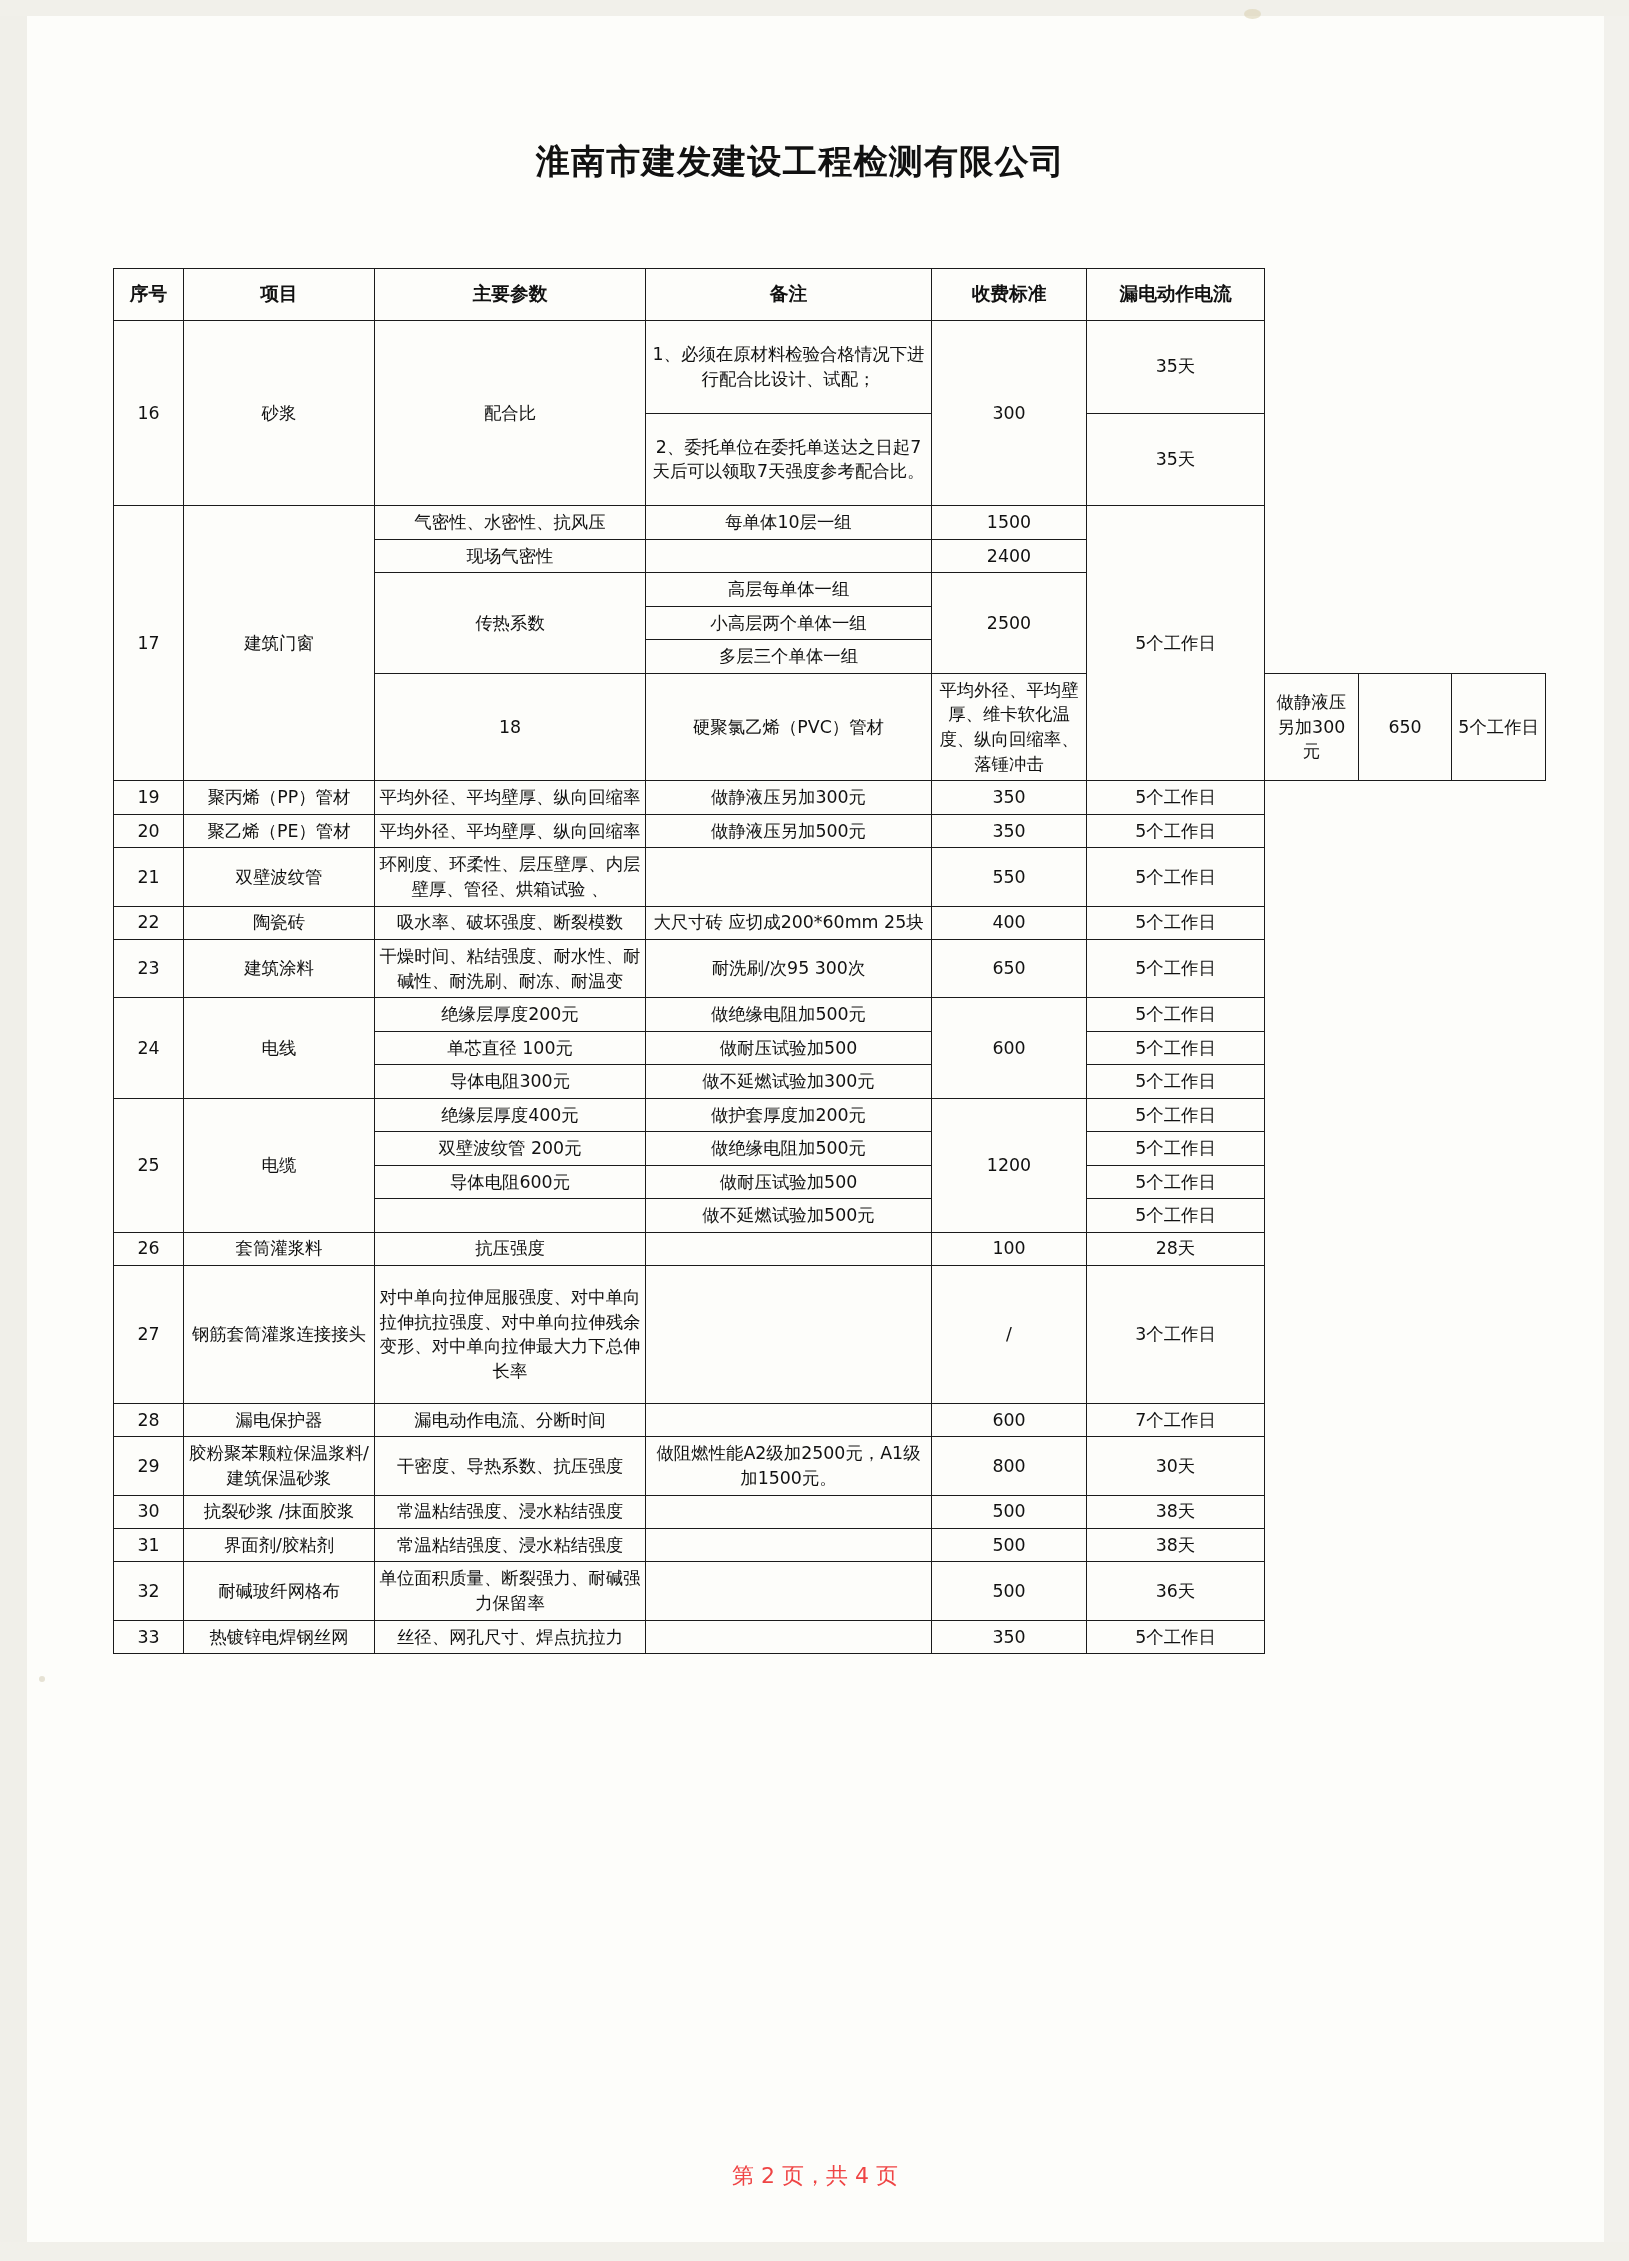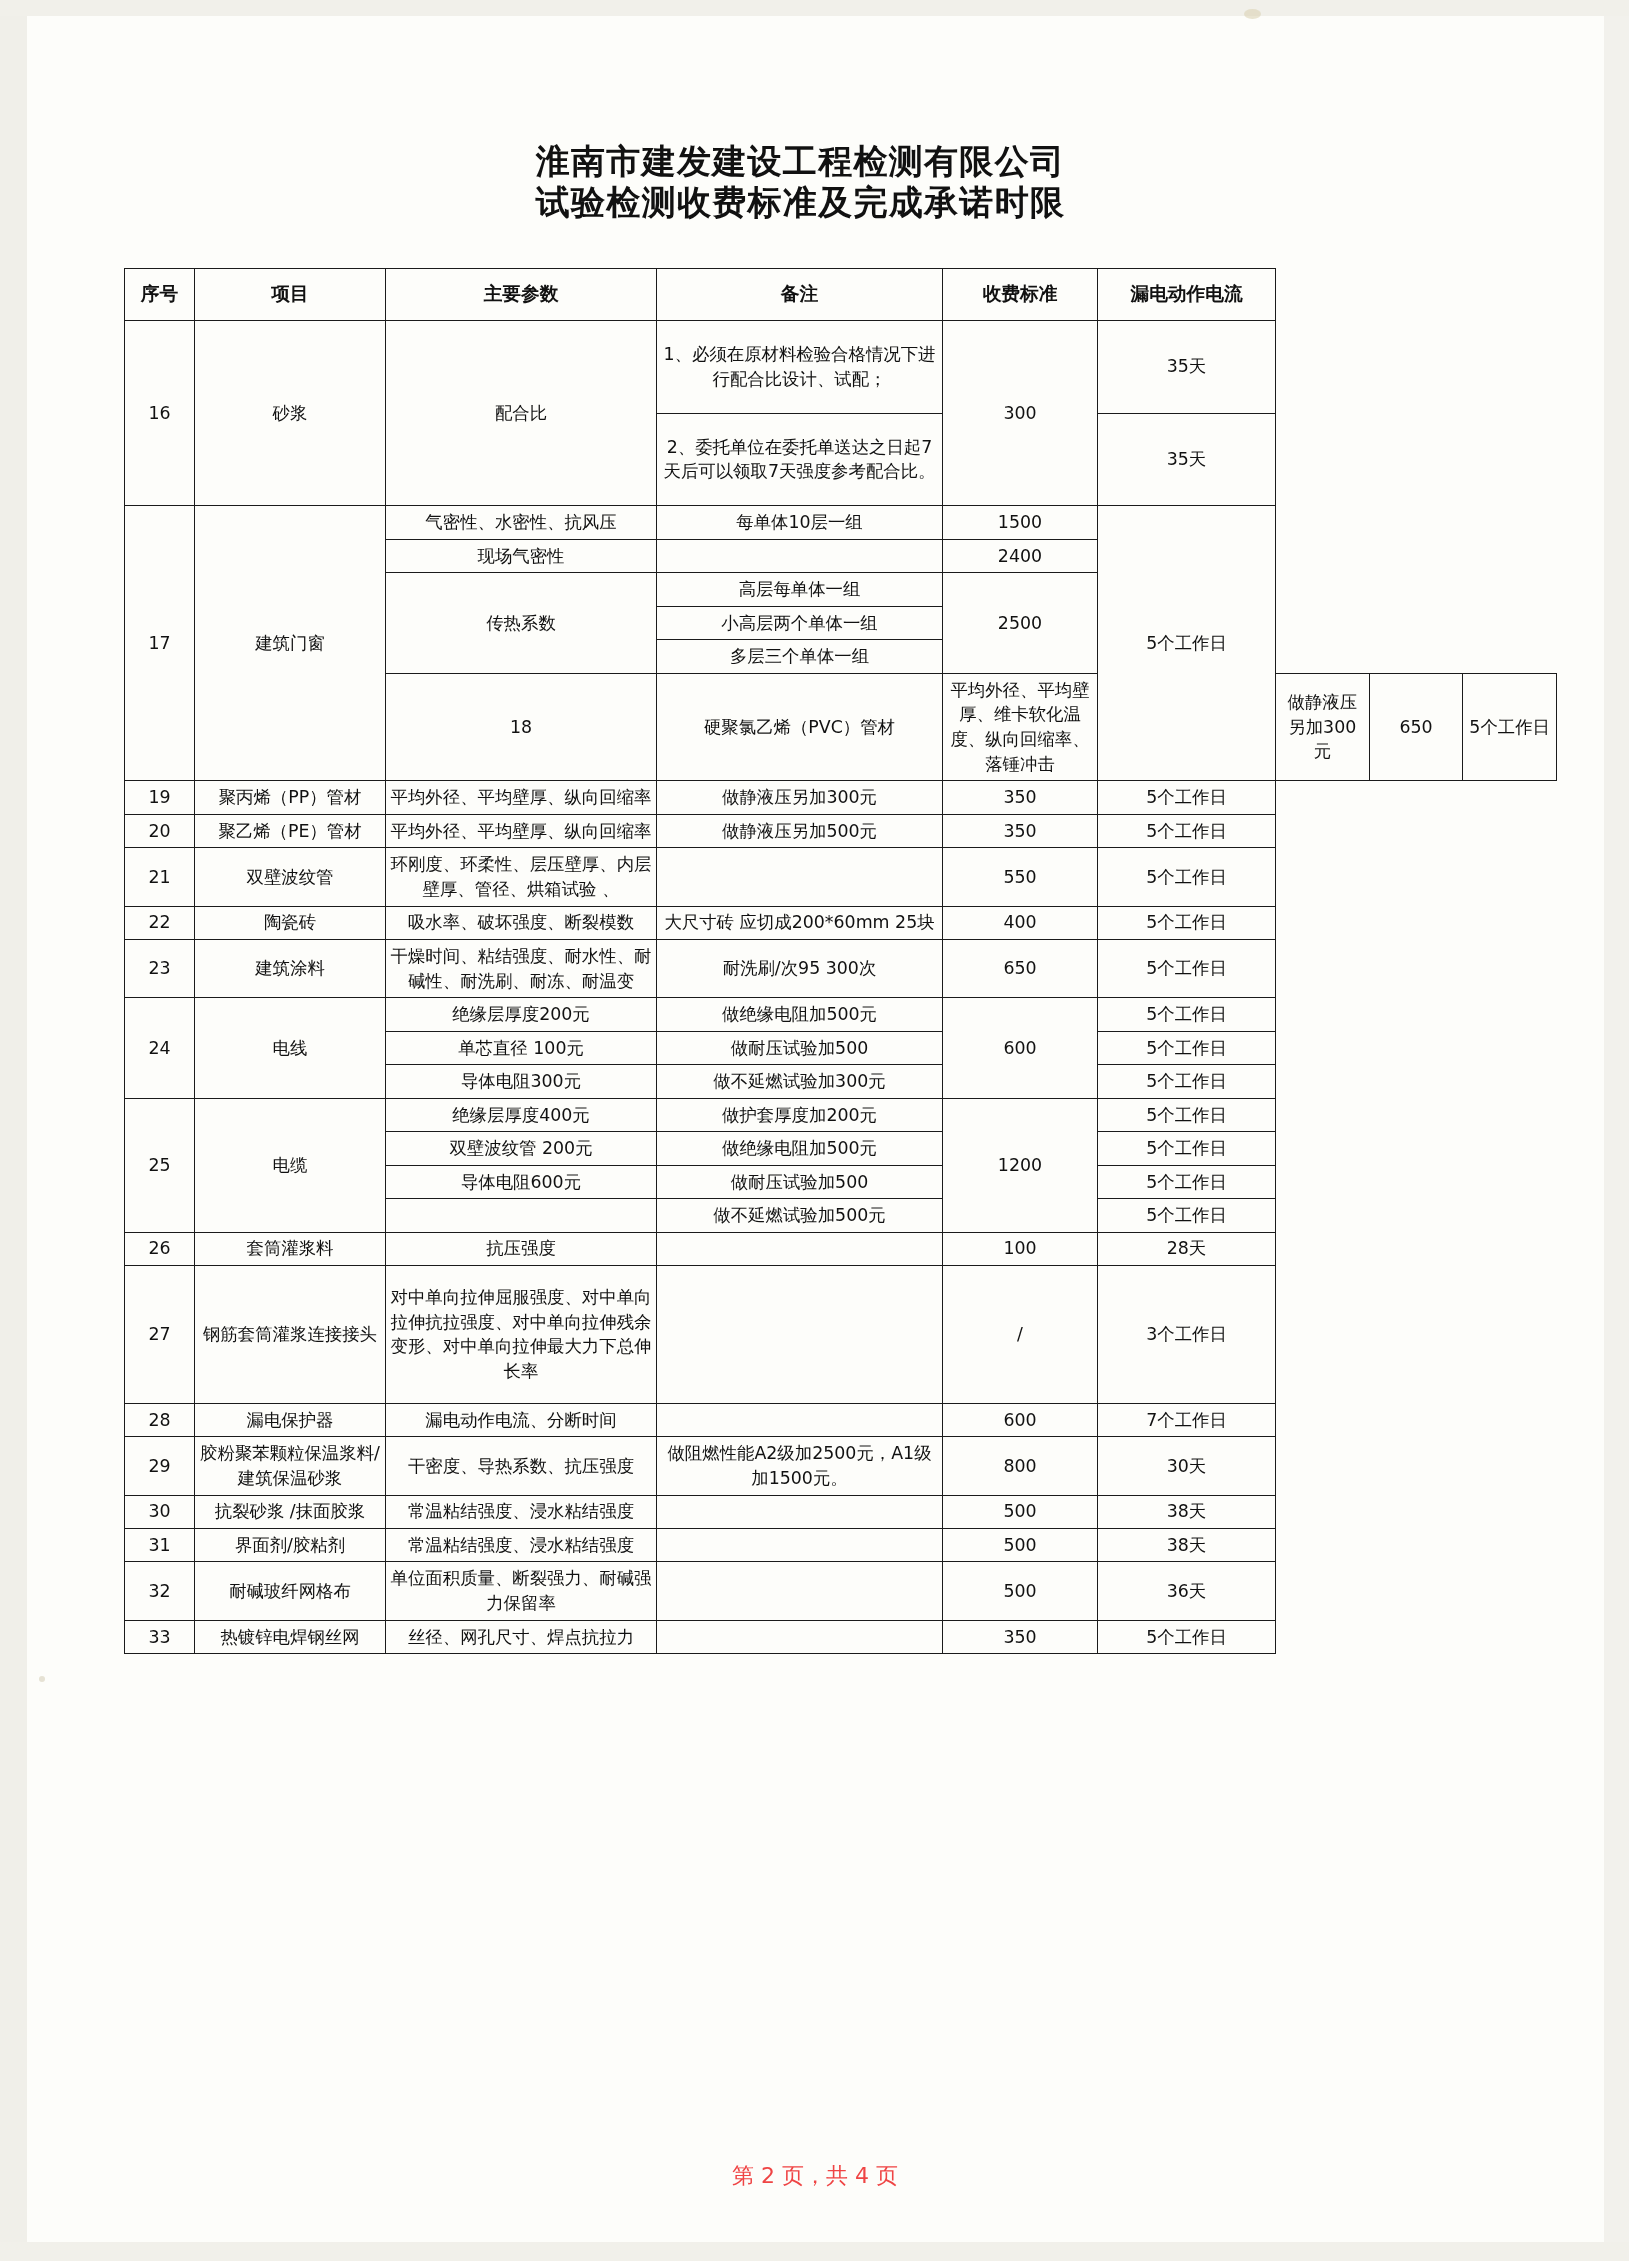--- a/index.html
+++ b/index.html
@@ -75,21 +75,21 @@
     font-weight: bold;
     font-size: 34px;
     letter-spacing: 1.3px;
     line-height: 1.22;
     color: #111;
   }
 
   table.fee {
     position: absolute;
     top: 268px;
-    left: 124px;
+    left: 113px;
     width: 1433px;
     border-collapse: collapse;
     table-layout: fixed;
   }
   table.fee td, table.fee th {
     border: 1.3px solid #1b1b1b;
     text-align: center;
     vertical-align: middle;
     font-size: 17.4px;
     line-height: 1.42;
@@ -140,21 +140,20 @@
 <div class="page">
   <div class="paper-edge-left"></div>
   <div class="paper-edge-right"></div>
   <div class="paper-edge-top"></div>
   <div class="paper-edge-bottom"></div>
   <div class="smudge"></div>
   <div class="smudge2"></div>
 
   <div class="title-block">
     <div class="title-line1">淮南市建发建设工程检测有限公司</div>
-    <div class="title-line2">试验检测收费标准及完成承诺时限</div>
   </div>
 
   <table class="fee">
     <colgroup>
       <col style="width:70px">
       <col style="width:191px">
       <col style="width:271px">
       <col style="width:286px">
       <col style="width:155px">
       <col style="width:178px">

